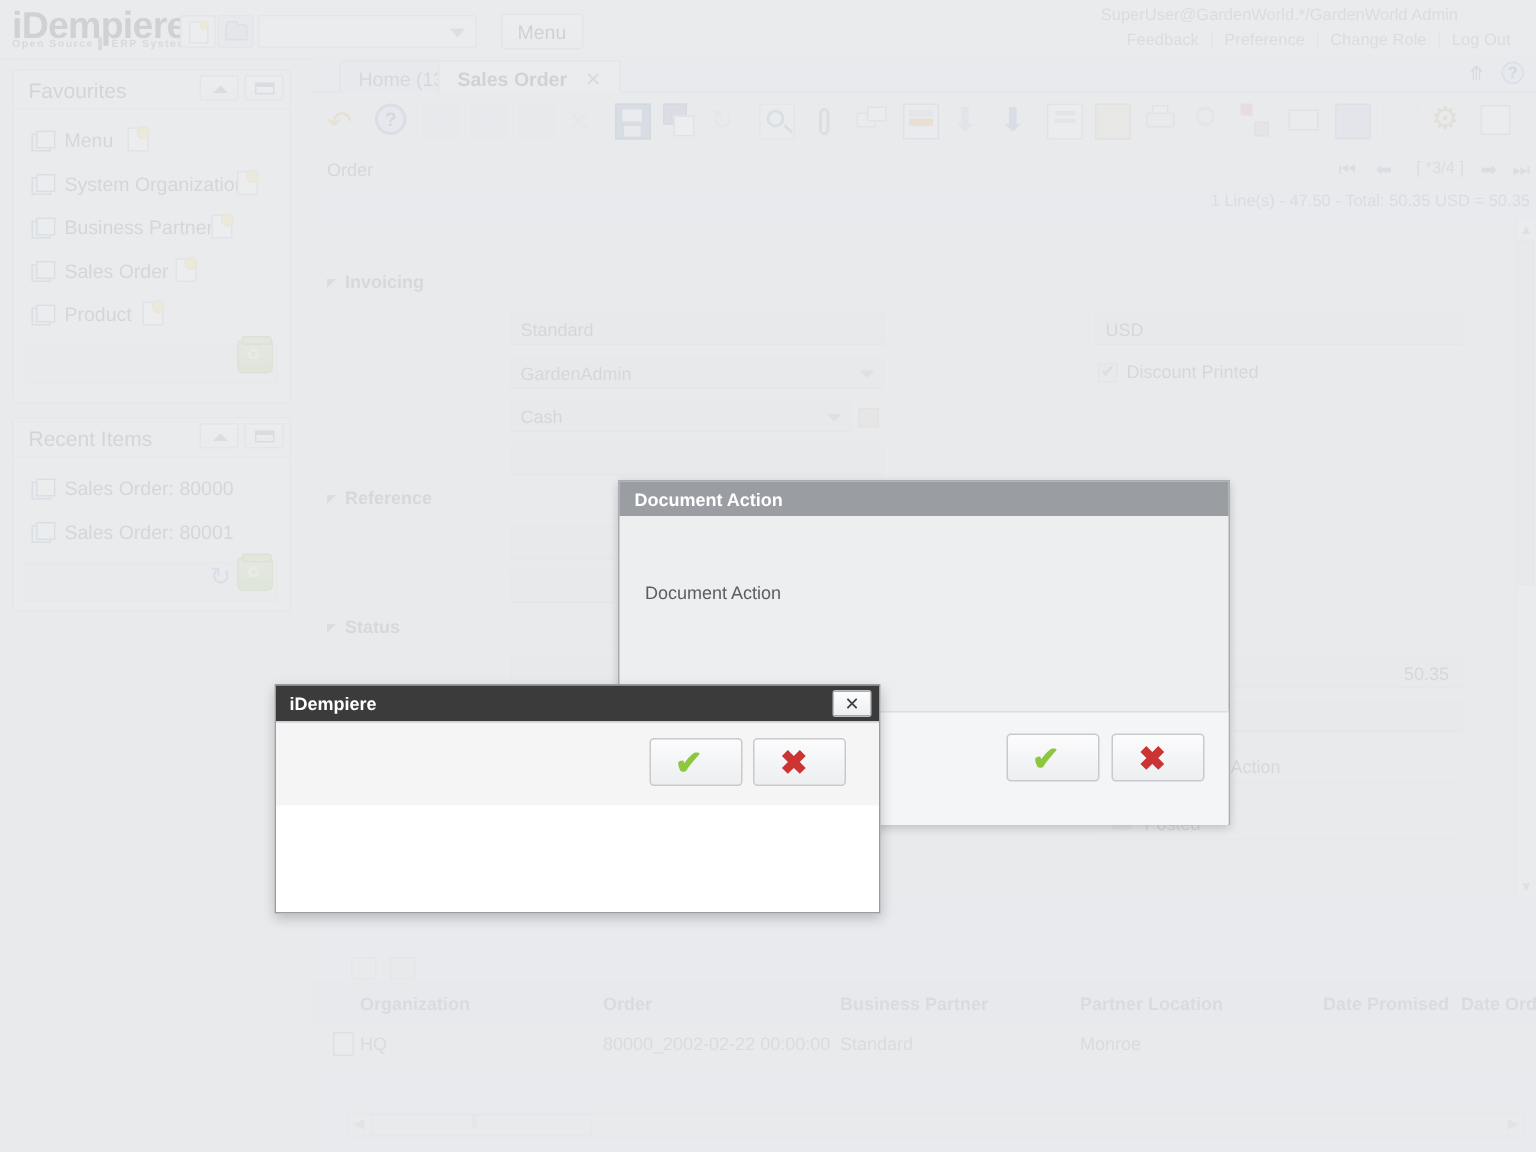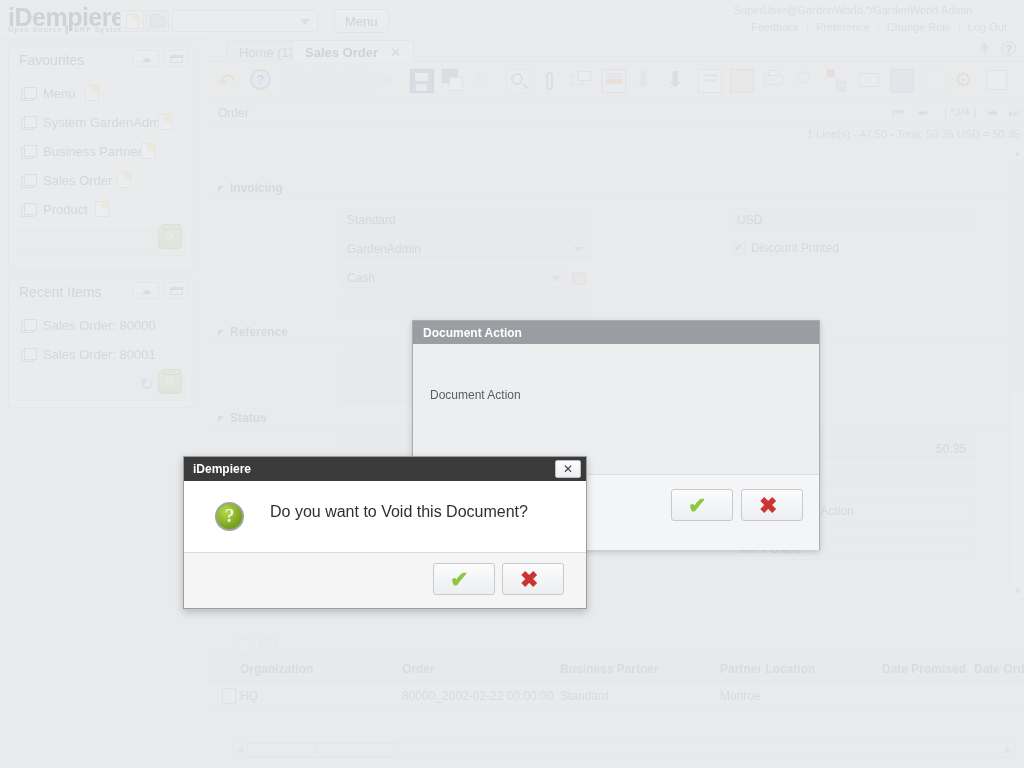--- a/index.html
+++ b/index.html
@@ -442,21 +442,21 @@
           </div>
       </div>
       <div style="padding-top:8px;">
         <div class="fav-item">
           <span class="list-ico"></span>
           <span class="fav-label">Menu</span>
           <span class="fav-doc" style="left:76px;"></span>
         </div>
         <div class="fav-item">
           <span class="list-ico"></span>
-          <span class="fav-label">System GardenAdmin</span>
+          <span class="fav-label">System Organization</span>
           <span class="fav-doc" style="left:149px;"></span>
         </div>
         <div class="fav-item">
           <span class="list-ico"></span>
           <span class="fav-label">Business Partner</span>
           <span class="fav-doc" style="left:132px;"></span>
         </div>
         <div class="fav-item">
           <span class="list-ico"></span>
           <span class="fav-label">Sales Order</span>
@@ -717,24 +717,20 @@
         <span class="cancel-x">✖</span>
       </div>
     </div>
   </div>
 
   <div class="cf-dialog">
     <div class="cf-title">
       <span class="t">iDempiere</span>
       <span class="cf-close">✕</span>
     </div>
-    <div class="cf-body">
-      <span class="q-icon"></span>
-      <span class="cf-msg">Do you want to Void this Document?</span>
-    </div>
     <div class="cf-foot">
       <div class="dlg-btn" style="left:249px; top:10px;">
         <span class="ok-check">✔</span>
       </div>
       <div class="dlg-btn" style="left:318px; top:10px;">
         <span class="cancel-x">✖</span>
       </div>
     </div>
   </div>
 

